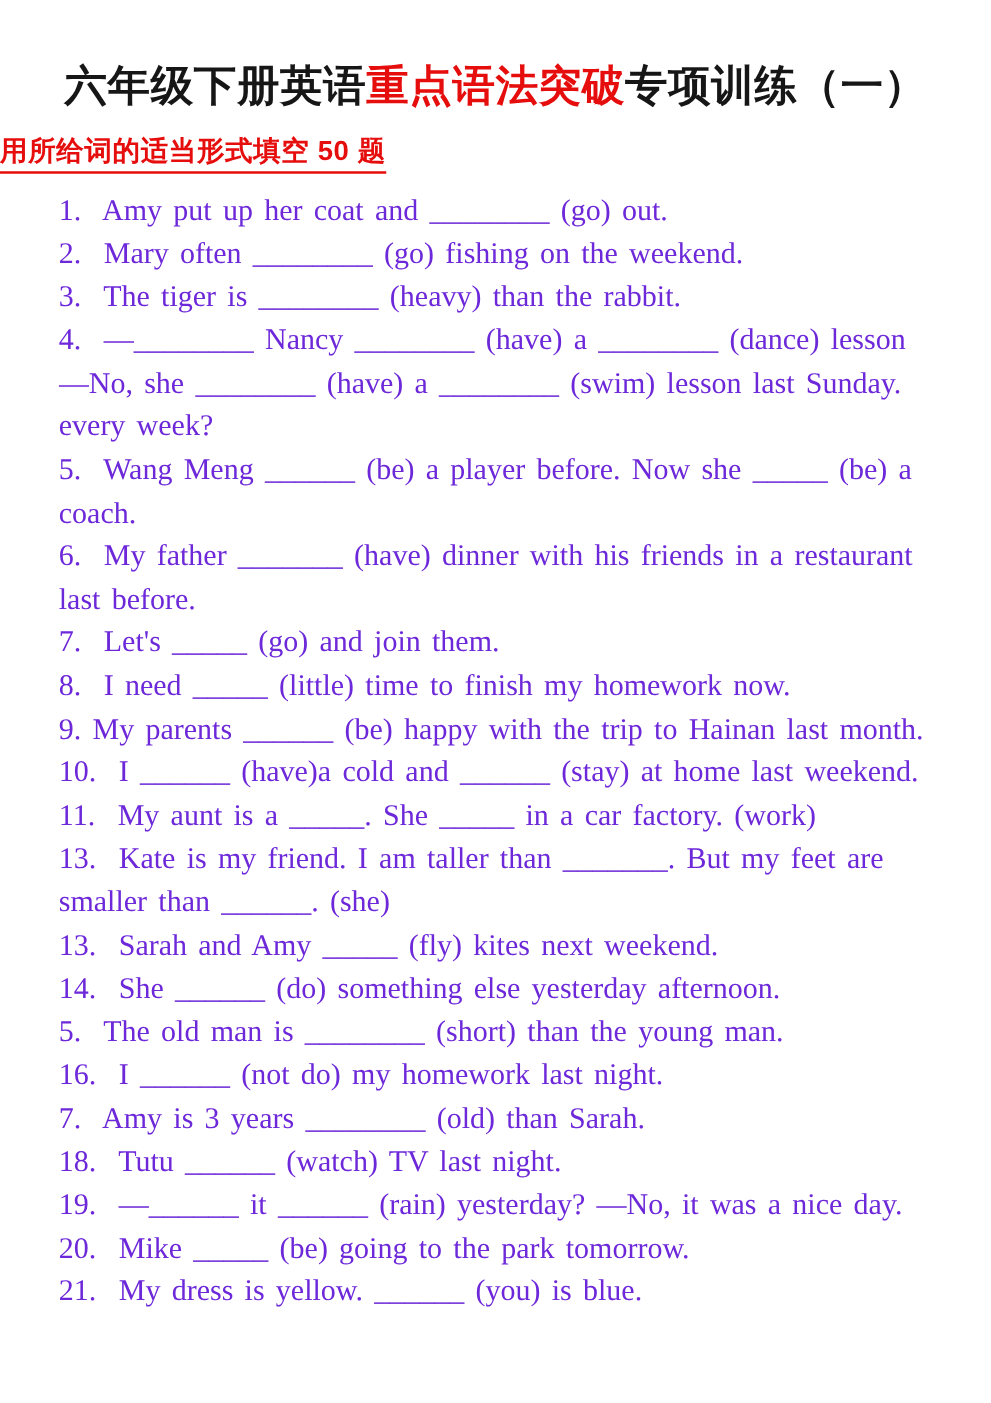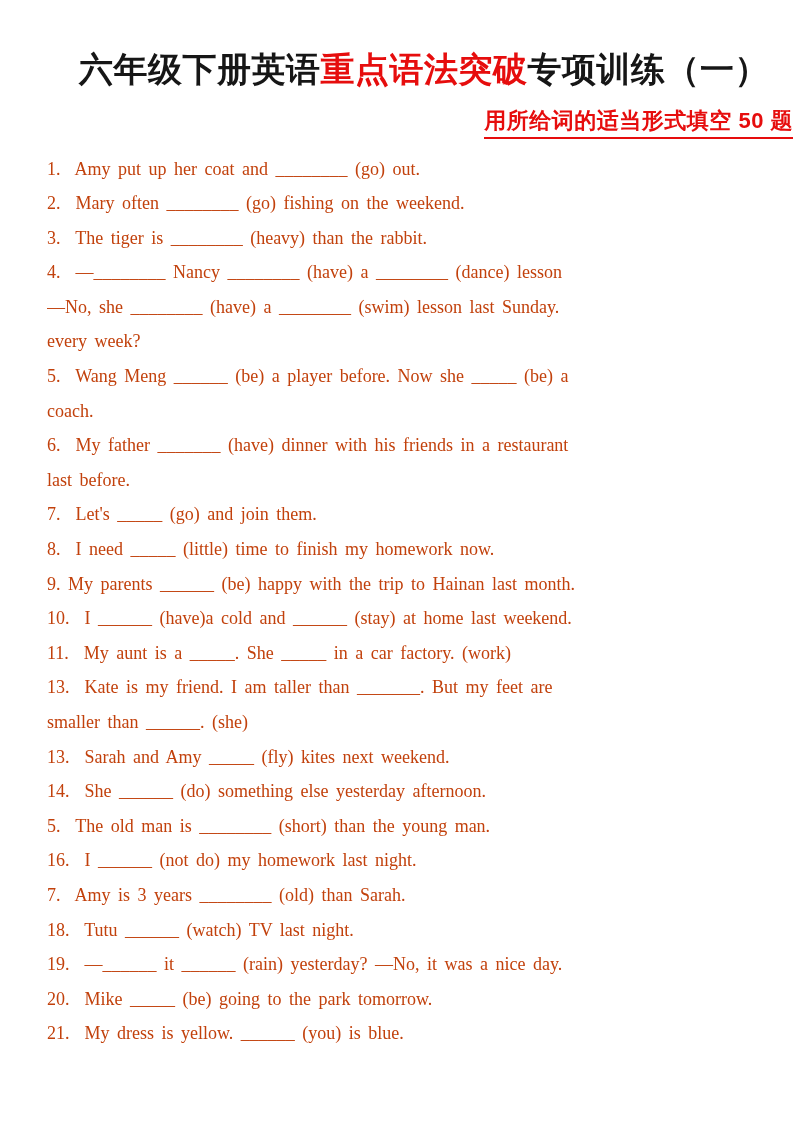--- a/index.html
+++ b/index.html
@@ -10,50 +10,50 @@
   .page {
     position: relative;
     width: 793px;
     height: 1122px;
     background: #ffffff;
     overflow: hidden;
     font-family: "Liberation Serif", serif;
   }
   .title {
     margin: 48px 24px 0 24px;
-    text-align: right;
+    text-align: center;
     font-family: "Liberation Sans", sans-serif;
     font-weight: bold;
     font-size: 34px;
     line-height: 1.25;
     color: #161616;
     letter-spacing: 0.5px;
     white-space: nowrap;
   }
   .title .red {
     color: #e60d0d;
   }
   .subtitle {
     margin-top: 15px;
-    text-align: right;
+    text-align: left;
   }
   .subtitle .subtitle-text {
     display: inline-block;
     font-family: "Liberation Sans", sans-serif;
     font-weight: bold;
     font-size: 22px;
     color: #e60d0d;
     border-bottom: 2px solid #e60d0d;
     padding-bottom: 1px;
     letter-spacing: 0.5px;
   }
   .exercise-list {
     margin: 13px 40px 0 47px;
-    font-size: 18px;
-    color: #c2410c;
+    font-size: 24px;
+    color: #6d28d9;
   }
   .exercise-list .line {
     height: 34.6px;
     line-height: 34.6px;
     white-space: pre;
     word-spacing: 3px;
     overflow: hidden;
   }
 </style>
 </head>

